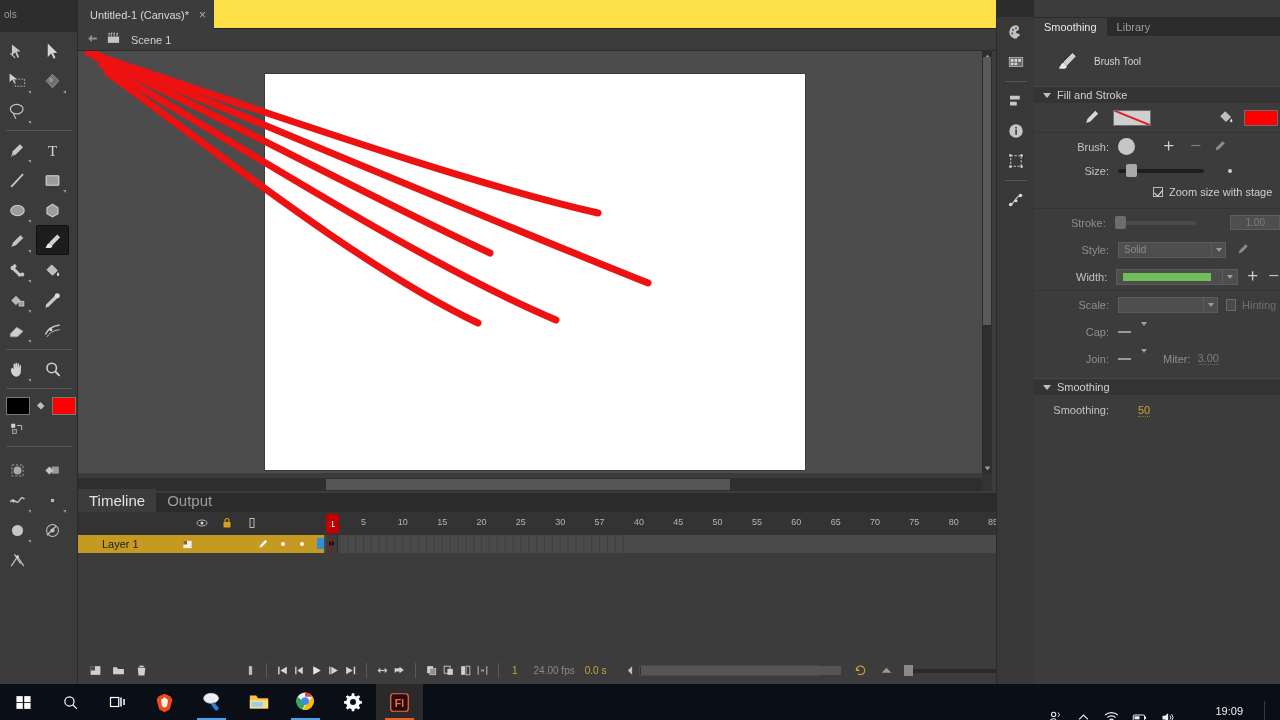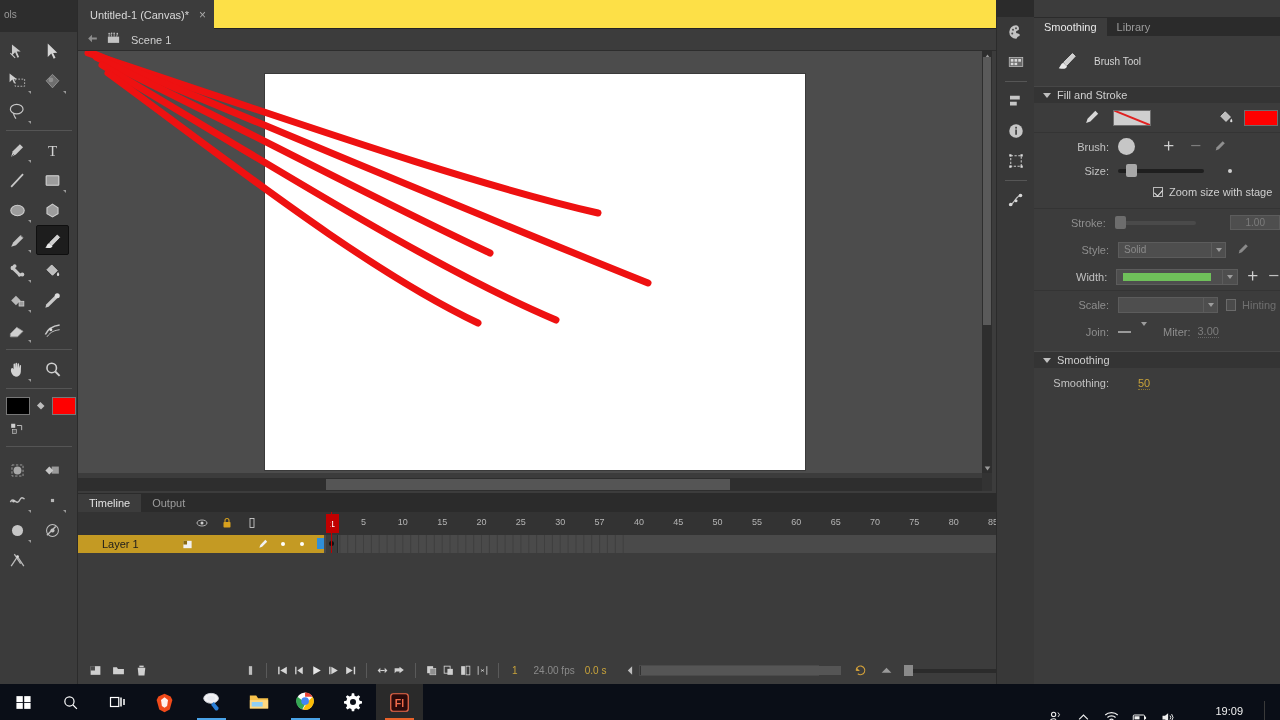--- a/index.html
+++ b/index.html
@@ -88,21 +88,21 @@
   }
   .hscroll .thumb { position:absolute; top:1px; left:248px; width:404px; height:11px; background:#555; }
   .rail-corner { position:absolute; left:982px; top:473px; width:10px; height:18px; background:#333; }
   .stage-topline { position:absolute; left:78px; top:473px; width:912px; height:5px; background:#3c3c3c;}
 
   
   .tl-tabs {
     position:absolute; left:78px; top:493px; width:956px; height:19px;
     background:#2b2b2b; display:flex; align-items:flex-end;
   }
-  .tl-tab { padding:3px 11px 3px; font-size:11px; color:#9c9c9c; }
+  .tl-tab { padding:3px 11px 3px; font-size:15px; color:#9c9c9c; }
   .tl-tab.act { background:#3c3c3c; color:#e2e2e2; }
   .tl-panel {
     position:absolute; left:78px; top:512px; width:956px; height:172px; background:#3c3c3c;
   }
   .tl-header { position:absolute; left:0; top:0; width:956px; height:23px; background:#333; }
   .layer-head-ics { position:absolute; left:118px; top:5px; display:flex; gap:13px; align-items:center; }
   .layer-head-ics svg{width:12px;height:12px;}
   .ruler { position:absolute; left:246px; top:0; width:740px; height:23px; overflow:hidden; }
   .tick-num {
     position:absolute; top:5px; font-size:9px; color:#b5b5b5; transform:translateX(-50%);
@@ -1145,20 +1145,25 @@
       <span class="combo" style="width:100px;">
         <span></span>
         <span class="cav">
             <span class="caret"></span>
           </span>
       </span>
       <span style="margin-left:8px;width:10px;height:12px;border:1px solid #6a6a6a;background:#4a4a4a;"></span>
       <span class="hintxt" style="margin-left:6px;">Hinting</span>
     </div>
 
+    <div class="row">
+      <span class="lab dim">Cap:</span>
+      <span class="capline"></span>
+      <span style="margin-left:10px;"><span class="caret"></span></span>
+    </div>
 
     <div class="row">
       <span class="lab dim">Join:</span>
       <span class="capline"></span>
       <span style="margin-left:10px;"><span class="caret"></span></span>
       <span class="lab dim" style="width:auto;margin-left:16px;padding-right:7px;">Miter:</span>
       <span class="miter">3.00</span>
     </div>
 
     <div class="sec-head" style="margin-top:6px;">

